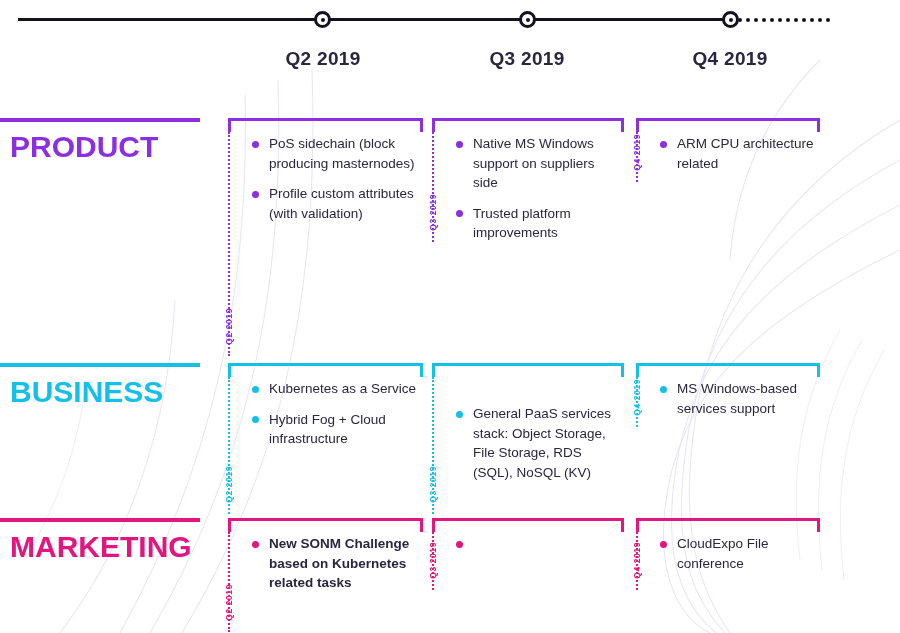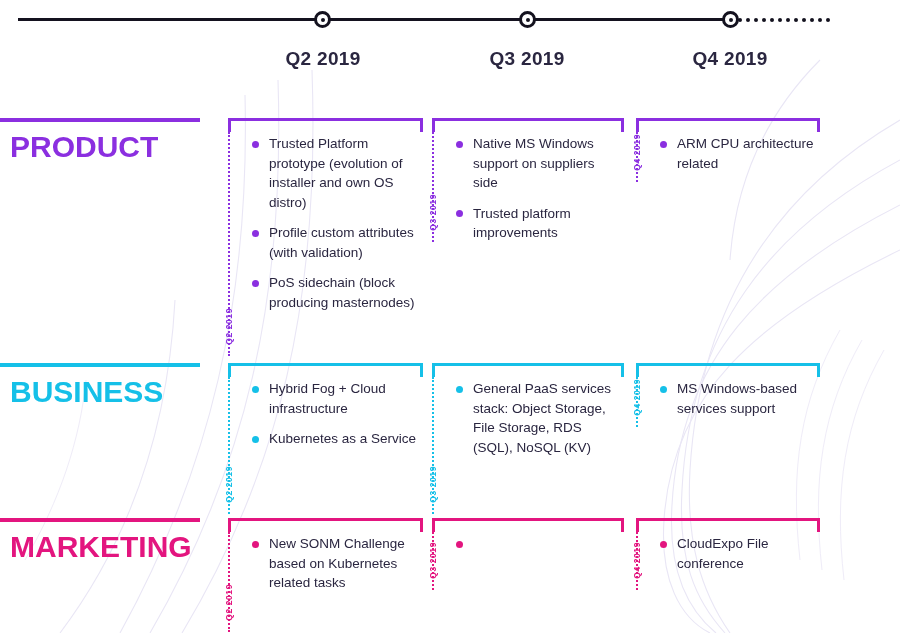--- a/index.html
+++ b/index.html
@@ -235,23 +235,22 @@
 
     <div id="sections-host">
         <div class="section" style="top: 118px;">
           <div class="section-rule" style="background: rgb(139, 47, 224);"></div>
           <div class="section-title" style="color: rgb(139, 47, 224); top: 12px;">PRODUCT</div>
           <div class="qblock" style="left: 228px; width: 195px;">
             <div class="bracket" style="width: 195px; border-color: rgb(139, 47, 224);"></div>
             <div class="vrule" style="height: 224px; border-color: rgb(139, 47, 224);"></div>
             <div class="vlabel" style="color: rgb(139, 47, 224); top: 190px;">Q2 2019</div>
             <ul class="items" style="width: 167px;">
-              <li><span class="dot" style="background: rgb(139, 47, 224);"></span><span>Trusted Platform prototype (evolution of installer and own OS distro)</span></li>
+              <li><span class="dot" style="background: rgb(139, 47, 224);"></span><span>PoS sidechain (block producing masternodes)</span></li>
               <li><span class="dot" style="background: rgb(139, 47, 224);"></span><span>Profile custom attributes (with validation)</span></li>
-              <li><span class="dot" style="background: rgb(139, 47, 224);"></span><span>PoS sidechain (block producing masternodes)</span></li>
             </ul>
           </div>
           <div class="qblock" style="left: 432px; width: 192px;">
             <div class="bracket" style="width: 192px; border-color: rgb(139, 47, 224);"></div>
             <div class="vrule" style="height: 110px; border-color: rgb(139, 47, 224);"></div>
             <div class="vlabel" style="color: rgb(139, 47, 224); top: 76px;">Q3 2019</div>
             <ul class="items" style="width: 164px;">
               <li><span class="dot" style="background: rgb(139, 47, 224);"></span><span>Native MS Windows support on suppliers side</span></li>
               <li><span class="dot" style="background: rgb(139, 47, 224);"></span><span>Trusted platform improvements</span></li>
             </ul>
@@ -266,49 +265,49 @@
           </div>
         </div>
         <div class="section" style="top: 363px;">
           <div class="section-rule" style="background: rgb(21, 192, 232);"></div>
           <div class="section-title" style="color: rgb(21, 192, 232); top: 12px;">BUSINESS</div>
           <div class="qblock" style="left: 228px; width: 195px;">
             <div class="bracket" style="width: 195px; border-color: rgb(21, 192, 232);"></div>
             <div class="vrule" style="height: 137px; border-color: rgb(21, 192, 232);"></div>
             <div class="vlabel" style="color: rgb(21, 192, 232); top: 103px;">Q2 2019</div>
             <ul class="items" style="width: 167px;">
+              <li><span class="dot" style="background: rgb(21, 192, 232);"></span><span>Kubernetes as a Service</span></li>
               <li><span class="dot" style="background: rgb(21, 192, 232);"></span><span>Hybrid Fog + Cloud infrastructure</span></li>
-              <li><span class="dot" style="background: rgb(21, 192, 232);"></span><span>Kubernetes as a Service</span></li>
             </ul>
           </div>
           <div class="qblock" style="left: 432px; width: 192px;">
             <div class="bracket" style="width: 192px; border-color: rgb(21, 192, 232);"></div>
             <div class="vrule" style="height: 137px; border-color: rgb(21, 192, 232);"></div>
             <div class="vlabel" style="color: rgb(21, 192, 232); top: 103px;">Q3 2019</div>
-            <ul class="items" style="width: 164px;">
+            <ul class="items" style="width: 164px; margin-top: 25px;">
               <li><span class="dot" style="background: rgb(21, 192, 232);"></span><span>General PaaS services stack: Object Storage, File Storage, RDS (SQL), NoSQL (KV)</span></li>
             </ul>
           </div>
           <div class="qblock" style="left: 636px; width: 184px;">
             <div class="bracket" style="width: 184px; border-color: rgb(21, 192, 232);"></div>
             <div class="vrule" style="height: 50px; border-color: rgb(21, 192, 232);"></div>
             <div class="vlabel" style="color: rgb(21, 192, 232); top: 16px;">Q4 2019</div>
             <ul class="items" style="width: 156px;">
               <li><span class="dot" style="background: rgb(21, 192, 232);"></span><span>MS Windows-based services support</span></li>
             </ul>
           </div>
         </div>
         <div class="section" style="top: 518px;">
           <div class="section-rule" style="background: rgb(227, 21, 127);"></div>
           <div class="section-title" style="color: rgb(227, 21, 127); top: 12px;">MARKETING</div>
           <div class="qblock" style="left: 228px; width: 195px;">
             <div class="bracket" style="width: 195px; border-color: rgb(227, 21, 127);"></div>
             <div class="vrule" style="height: 100px; border-color: rgb(227, 21, 127);"></div>
             <div class="vlabel" style="color: rgb(227, 21, 127); top: 66px;">Q2 2019</div>
-            <ul class="items" style="width: 167px;">
+            <ul class="items" style="width: 167px; font-weight: bold;">
               <li><span class="dot" style="background: rgb(227, 21, 127);"></span><span>New SONM Challenge based on Kubernetes related tasks</span></li>
             </ul>
           </div>
           <div class="qblock" style="left: 432px; width: 192px;">
             <div class="bracket" style="width: 192px; border-color: rgb(227, 21, 127);"></div>
             <div class="vrule" style="height: 58px; border-color: rgb(227, 21, 127);"></div>
             <div class="vlabel" style="color: rgb(227, 21, 127); top: 24px;">Q3 2019</div>
             <ul class="items" style="width: 164px;">
               <li><span class="dot" style="background: rgb(227, 21, 127);"></span></li>
             </ul>

